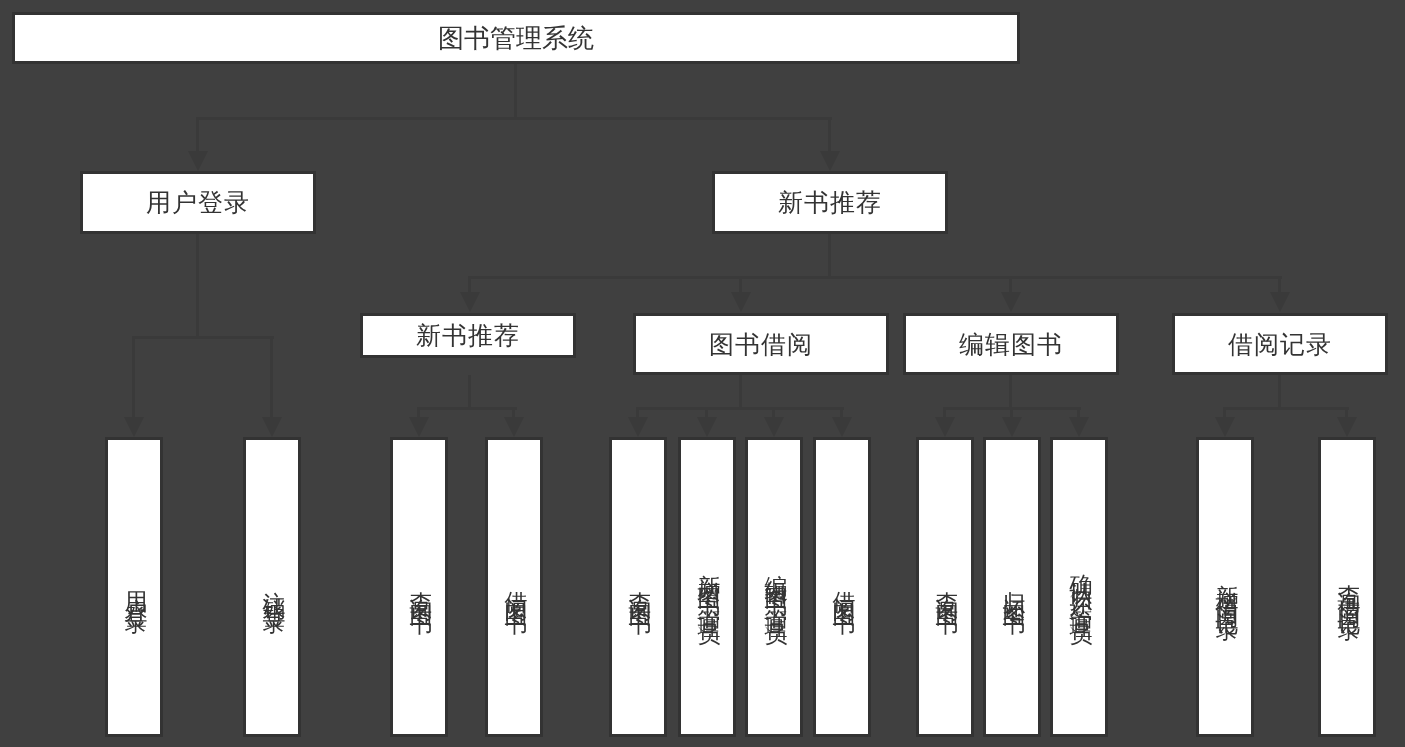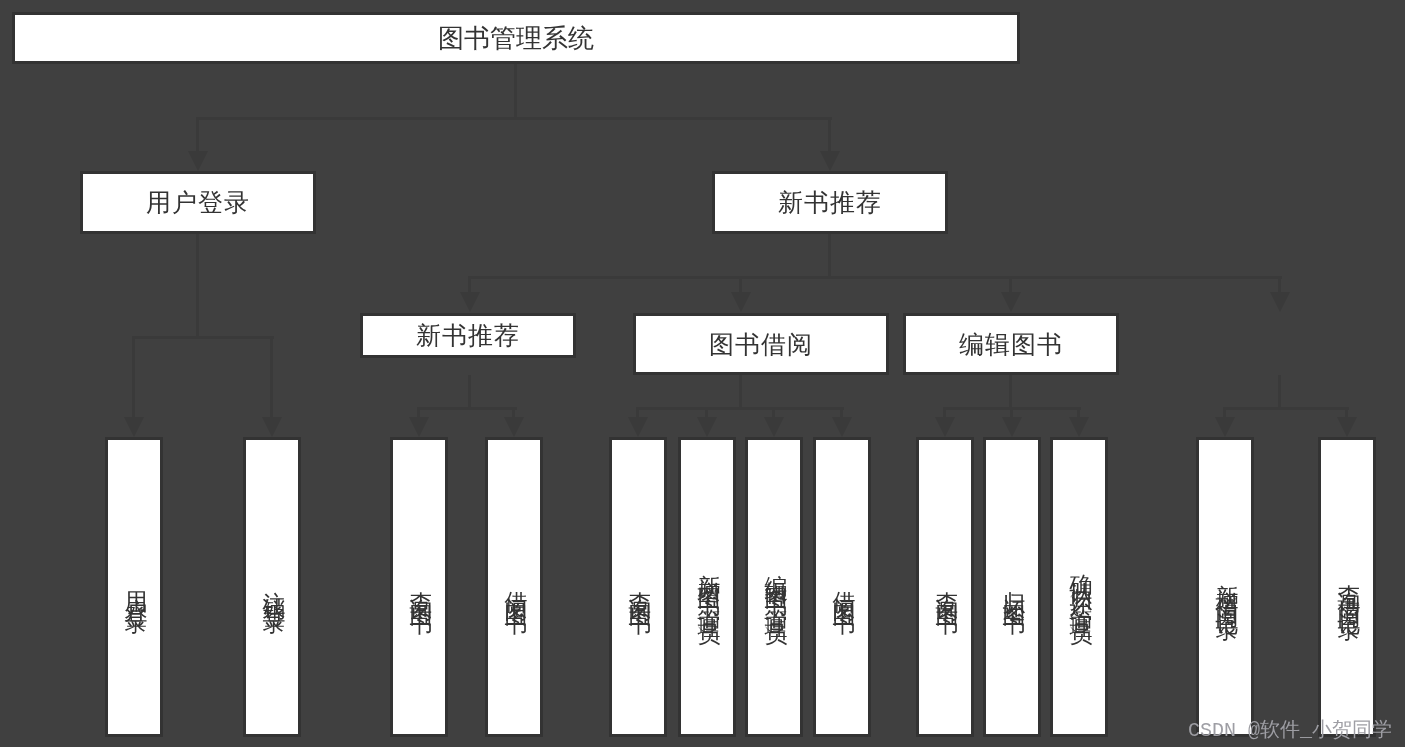--- a/index.html
+++ b/index.html
@@ -133,20 +133,23 @@
   </div>
 
   <div class="box hbox" style="left:633px;top:313px;width:256px;height:62px;">
     <span>图书借阅</span>
   </div>
 
   <div class="box hbox" style="left:903px;top:313px;width:216px;height:62px;">
     <span>编辑图书</span>
   </div>
 
+  <div class="box hbox" style="left:1172px;top:313px;width:216px;height:62px;">
+    <span>借阅记录</span>
+  </div>
 
   <div class="box leaf" style="left:105px;top:437px;width:58px;height:300px;">
     <span class="vtext">用户登录</span>
   </div>
   <div class="box leaf" style="left:243px;top:437px;width:58px;height:300px;">
     <span class="vtext">注销登录</span>
   </div>
 
   <div class="box leaf" style="left:390px;top:437px;width:58px;height:300px;">
     <span class="vtext">查询图书</span>
@@ -178,15 +181,14 @@
     <span class="vtext">确认归还（管理员）</span>
   </div>
 
   <div class="box leaf" style="left:1196px;top:437px;width:58px;height:300px;">
     <span class="vtext">新增借阅记录</span>
   </div>
   <div class="box leaf" style="left:1318px;top:437px;width:58px;height:300px;">
     <span class="vtext">查询借阅记录</span>
   </div>
 
-  <div class="watermark">CSDN @软件_小贺同学</div>
 
 </div>
 
 </body></html>

